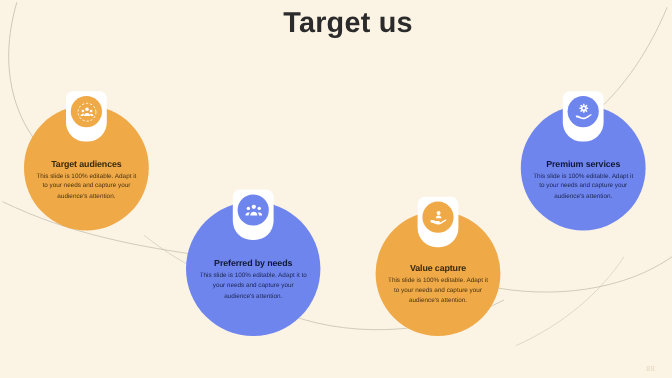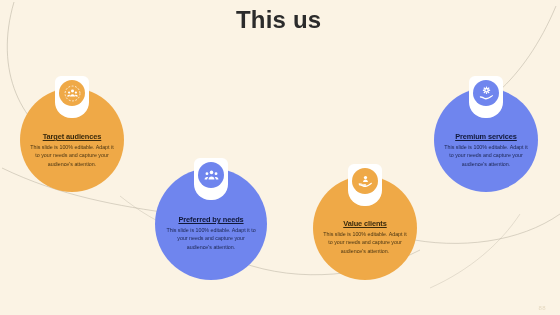--- a/index.html
+++ b/index.html
@@ -40,21 +40,20 @@
     box-sizing:border-box;
   }
   .node .heading{
     font-size:7.4px;
     font-weight:bold;
     color:#1d2330;
     margin:0 0 2px 0;
     line-height:1.1;
     letter-spacing:-0.1px;
     white-space:nowrap;
-    text-decoration:underline;
   }
   .node .desc{
     font-size:5.3px;
     line-height:1.55;
     color:#3b3f49;
     margin:0;
   }
   .node.blue .heading{color:#10183a;text-align:center;}
   .node.blue .desc{color:#1b2550;}
   .node.orange .heading{color:#3a2a0c;}
@@ -113,21 +112,21 @@
   <svg id="bg-arcs" viewBox="0 0 560 315" xmlns="http://www.w3.org/2000/svg">
     <path d="M 14 2 C -6 70 20 128 72 150" fill="none" stroke="#BDB6A6" stroke-width="0.7" opacity="0.85"></path>
     <path d="M 2 168 C 60 196 118 206 176 214" fill="none" stroke="#BDB6A6" stroke-width="0.7" opacity="0.8"></path>
     <path d="M 240 262 C 300 284 370 276 420 250" fill="none" stroke="#BDB6A6" stroke-width="0.7" opacity="0.8"></path>
     <path d="M 404 238 C 460 250 520 242 560 214" fill="none" stroke="#BDB6A6" stroke-width="0.7" opacity="0.8"></path>
     <path d="M 556 6 C 540 44 520 72 498 92" fill="none" stroke="#BDB6A6" stroke-width="0.7" opacity="0.8"></path>
     <path d="M 430 288 C 470 270 500 244 520 214" fill="none" stroke="#BDB6A6" stroke-width="0.7" opacity="0.55"></path>
     <path d="M 120 196 C 140 212 158 222 176 230" fill="none" stroke="#BDB6A6" stroke-width="0.7" opacity="0.6"></path>
   </svg>
 
-  <div class="title">This us</div>
+  <div class="title">Target us</div>
 
   <div class="node orange" id="node-1">
     <div class="badge">
       <div class="disc" style="background:#EFA947;">
         <svg width="17" height="17" viewBox="0 0 24 24">
           <circle cx="12" cy="12" r="10.5" fill="none" stroke="#FFFFFF" stroke-width="1.1" stroke-dasharray="2.6 2.2"></circle>
           <circle cx="12" cy="8.6" r="2.1" fill="#FFFFFF"></circle>
           <circle cx="7.2" cy="10.6" r="1.6" fill="#FFFFFF"></circle>
           <circle cx="16.8" cy="10.6" r="1.6" fill="#FFFFFF"></circle>
           <path d="M8.4 16.4c0-2.1 1.6-3.5 3.6-3.5s3.6 1.4 3.6 3.5z" fill="#FFFFFF"></path>
@@ -166,21 +165,21 @@
       <div class="disc" style="background:#EFA947;">
         <svg width="17" height="17" viewBox="0 0 24 24">
           <circle cx="12" cy="6.4" r="2.3" fill="#FFFFFF"></circle>
           <path d="M8.6 12.6c0-2 1.5-3.4 3.4-3.4s3.4 1.4 3.4 3.4z" fill="#FFFFFF"></path>
           <path d="M3 15.2c1.6 0 3 .1 4.2 .7 .6 .3 1.1 .6 1.9 .6h3.1c.6 0 .9 .9 0 .9H9.1" fill="none" stroke="#FFFFFF" stroke-width="1.3" stroke-linecap="round"></path>
           <path d="M2.6 15.4c1.8-.2 3.7 .3 5 1.2 1 .7 2 1.3 3.4 1.3 2.4 0 4.6-1.2 6.4-2.5 1-.7 1.8-1.2 2.9-1.5 .8-.2 1.2 .7 .5 1.2 -2.3 1.7-4.6 3.5-7.2 4.4 -1.9 .7-3.8 .5-5.5-.4 -1.6-.9-3.3-1.6-5.3-1.7z" fill="#FFFFFF"></path>
         </svg>
       </div>
     </div>
     <div class="body">
-      <p class="heading">Value clients</p>
+      <p class="heading">Value capture</p>
       <p class="desc">This slide is 100% editable. Adapt it to your needs and capture your audience's attention.</p>
     </div>
   </div>
 
   <div class="node blue" id="node-4">
     <div class="badge">
       <div class="disc" style="background:#6F85EE;">
         <svg width="17" height="17" viewBox="0 0 24 24">
           <g fill="#FFFFFF">
             <circle cx="12" cy="7.4" r="3.4"></circle>

